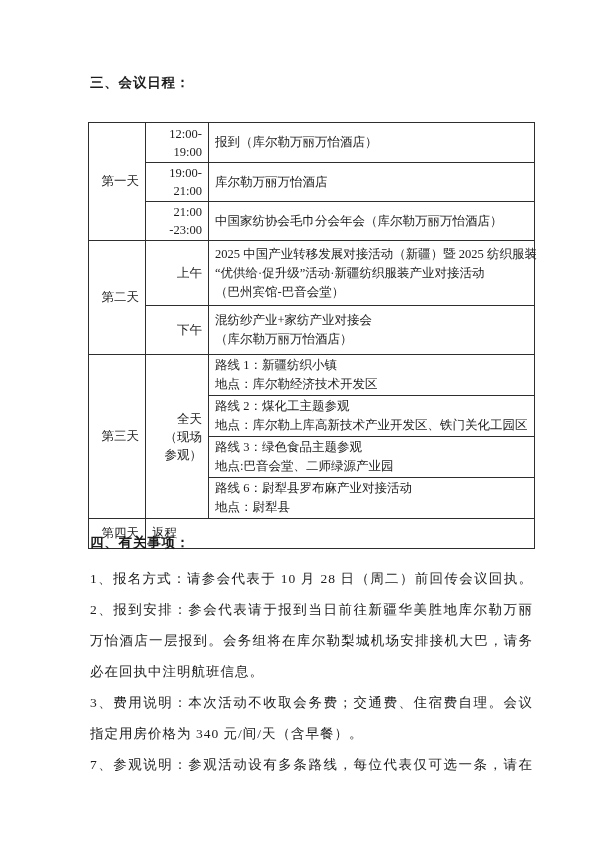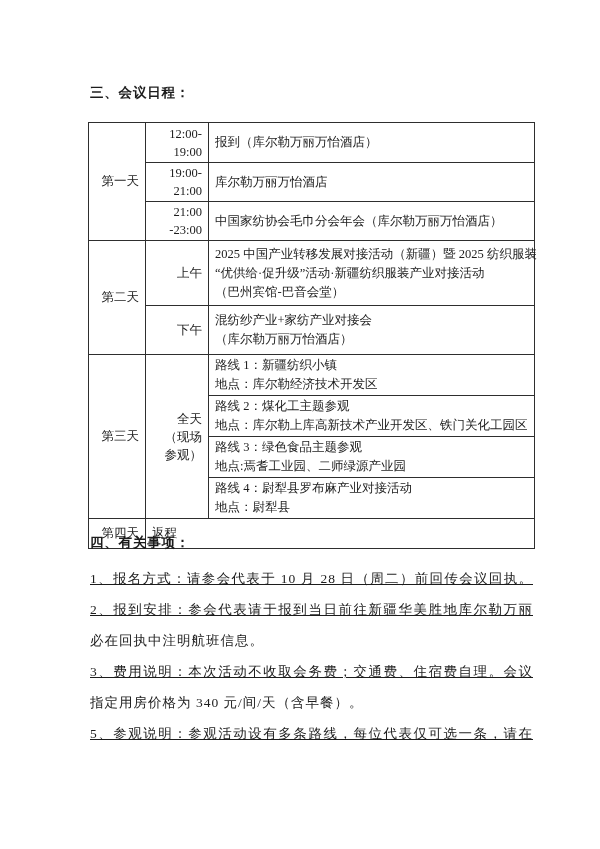--- a/index.html
+++ b/index.html
@@ -10,21 +10,21 @@
     color: #1c1c1c;
     overflow: hidden;
   }
   .page { position: relative; width: 600px; height: 849px; background: #ffffff; }
 
   .sec-title {
     position: absolute; left: 90px; margin: 0;
     font-size: 13.5px; font-weight: bold; letter-spacing: 0.8px;
     white-space: nowrap;
   }
-  #schedule-title { top: 84px; }
+  #schedule-title { top: 74px; }
   #notes-title { top: 534px; }
 
   table.schedule {
     position: absolute; left: 88px; top: 122px;
     width: 446px; border-collapse: collapse; table-layout: fixed;
   }
   table.schedule td {
     border: 1px solid #2e2e2e;
     font-size: 12.5px; line-height: 19px;
     vertical-align: middle; padding: 1px 6px;
@@ -36,21 +36,21 @@
   td.time div { line-height: 18px; white-space: nowrap; }
   td.content div { white-space: nowrap; }
   td.content { padding-left: 7px; }
   td.merged { padding-left: 8px; }
 
   #notes {
     position: absolute; left: 90px; top: 563px; width: 443px;
     font-size: 13.5px; letter-spacing: 1px;
   }
   .nline { line-height: 31px; height: 31px; white-space: nowrap; }
-  .nline.j { text-align: justify; text-align-last: justify; text-decoration: underline; }
+  .nline.j { text-align: justify; text-align-last: justify; }
 </style>
 </head>
 <body>
 
 <div class="page">
 
   <h2 id="schedule-title" class="sec-title">三、会议日程：</h2>
 
   <table class="schedule">
     <colgroup>
@@ -119,42 +119,43 @@
     <tr style="height:38px">
       <td class="content">
         <div>路线 2：煤化工主题参观</div>
         <div>地点：库尔勒上库高新技术产业开发区、铁门关化工园区</div>
       </td>
     </tr>
 
     <tr style="height:36px">
       <td class="content">
         <div>路线 3：绿色食品主题参观</div>
-        <div>地点:焉耆工业园、二师绿源产业园</div>
+        <div>地点:巴音会堂、二师绿源产业园</div>
       </td>
     </tr>
 
     <tr style="height:40px">
       <td class="content">
-        <div>路线 4：尉犁县罗布麻产业对接活动</div>
+        <div>路线 6：尉犁县罗布麻产业对接活动</div>
         <div>地点：尉犁县</div>
       </td>
     </tr>
 
     <tr style="height:30px">
       <td class="day">第四天</td>
       <td class="content merged" colspan="2">返程</td>
     </tr>
   </tbody>
     </table>
 
   <h2 id="notes-title" class="sec-title">四、有关事项：</h2>
 
   <div id="notes">
     <div class="nline j">1、报名方式：请参会代表于 10 月 28 日（周二）前回传会议回执。</div>
     <div class="nline j">2、报到安排：参会代表请于报到当日前往新疆华美胜地库尔勒万丽</div>
+    <div class="nline j">万怡酒店一层报到。会务组将在库尔勒梨城机场安排接机大巴，请务</div>
     <div class="nline">必在回执中注明航班信息。</div>
     <div class="nline j">3、费用说明：本次活动不收取会务费；交通费、住宿费自理。会议</div>
     <div class="nline">指定用房价格为 340 元/间/天（含早餐）。</div>
-    <div class="nline j">5、参观说明：参观活动设有多条路线，每位代表仅可选一条，请在</div>
+    <div class="nline j">7、参观说明：参观活动设有多条路线，每位代表仅可选一条，请在</div>
   </div>
 
 </div>
 
 </body></html>

